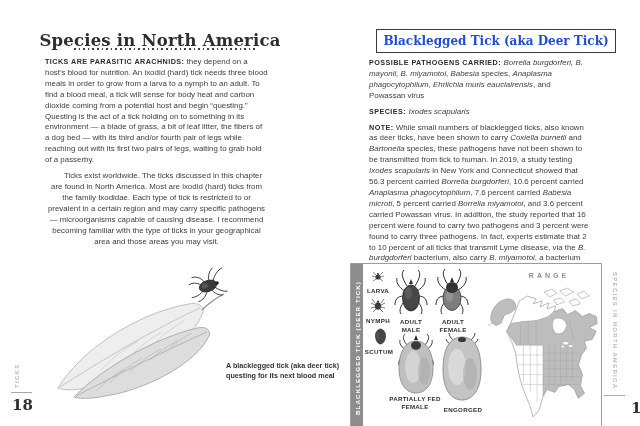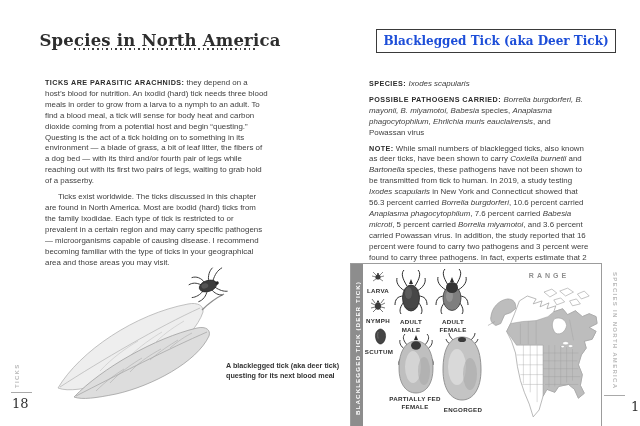--- a/index.html
+++ b/index.html
@@ -22,46 +22,45 @@
     font-weight:bold;font-size:16.5px;color:#2e2e2e;letter-spacing:.2px;
   }
   .dotted-rule{
     position:absolute;left:74px;top:48px;width:182px;height:2px;
     background:repeating-linear-gradient(90deg,#3f3f3f 0 1.6px,transparent 1.6px 4.6px);
   }
   .body-text{
     position:absolute;
     font-size:7.9px;line-height:10.9px;color:#404040;
     text-align:left;
-    margin-top:21px;
   }
   .body-text.lcol{left:45px;top:57px;width:223px;}
   .body-text.rcol{left:369px;top:58px;width:220px;}
   .body-text p{margin:0 0 5px 0;}
-  .body-text p.indent{text-indent:13px;}
+  .body-text p.indent{text-indent:13px;text-align:center;}
   .lead{font-weight:bold;font-size:7.2px;letter-spacing:.45px;color:#2c2c2c;}
   .it{font-style:italic;}
   sup{font-size:5px;line-height:0;}
 
   .leaf-art{position:absolute;left:40px;top:266px;}
   .caption{
     position:absolute;left:202px;top:361px;width:116px;
     font-size:7.2px;line-height:9.6px;font-weight:bold;color:#333;margin-left:24px;
   }
 
   
   .edge-label{
     position:absolute;color:#b9b9b9;font-size:6px;font-weight:bold;letter-spacing:1.3px;
     writing-mode:vertical-rl;
   }
   .edge-label.up{transform:rotate(180deg);}
   .edge-rule{position:absolute;height:1px;background:#a9a9a9;width:21px;}
   .page-num{
     position:absolute;font-family:"DejaVu Serif", serif;
-    font-weight:normal;font-size:13px;color:#2f2f2f;
+    font-weight:bold;font-size:15px;color:#2f2f2f;
   }
 
   
   .header-box{
     position:absolute;left:56px;top:29px;width:238px;height:22px;
     border:1.2px solid #3a3a3a;
     display:flex;align-items:center;justify-content:center;
     font-family:"DejaVu Serif", serif;font-weight:bold;font-size:12px;color:#1d4ed8;
   }
 
@@ -127,22 +126,22 @@
   <div class="page-num" style="left:12px;top:396px;">18</div>
 </section>
 
 <section class="page right">
 
   <div class="header-box">
     <span>Blacklegged Tick (aka Deer Tick)</span>
   </div>
 
   <div class="body-text rcol" style="left:49px;">
+    <p><span class="lead">POSSIBLE PATHOGENS CARRIED: </span><span class="it">Borrelia burgdorferi, B. mayonii, B. miyamotoi, Babesia</span><span> species, </span><span class="it">Anaplasma phagocytophilum, Ehrlichia muris eauclairensis</span><span>, and Powassan virus</span></p>
     <p><span class="lead">SPECIES: </span><span class="it">Ixodes scapularis</span></p>
-    <p><span class="lead">POSSIBLE PATHOGENS CARRIED: </span><span class="it">Borrelia burgdorferi, B. mayonii, B. miyamotoi, Babesia</span><span> species, </span><span class="it">Anaplasma phagocytophilum, Ehrlichia muris eauclairensis</span><span>, and Powassan virus</span></p>
     <p><span class="lead">NOTE:</span><span> While small numbers of blacklegged ticks, also known as deer ticks, have been shown to carry </span><span class="it">Coxiella burnetii</span><span> and </span><span class="it">Bartonella</span><span> species, these pathogens have not been shown to be transmitted from tick to human. In 2019, a study testing </span><span class="it">Ixodes scapularis</span><span> in New York and Connecticut showed that 56.3 percent carried </span><span class="it">Borrelia burgdorferi</span><span>, 10.6 percent carried </span><span class="it">Anaplasma phagocytophilum</span><span>, 7.6 percent carried </span><span class="it">Babesia microti</span><span>, 5 percent carried </span><span class="it">Borrelia miyamotoi</span><span>, and 3.6 percent carried Powassan virus. In addition, the study reported that 16 percent were found to carry two pathogens and 3 percent were found to carry three pathogens. In fact, experts estimate that 2 to 10 percent of all ticks that transmit Lyme disease, via the </span><span class="it">B. burdgdorferi</span><span> bacterium, also carry </span><span class="it">B. miyamotoi</span><span>, a bacterium that causes tick-borne relapsing fever.</span><sup>1</sup></p>
   </div>
 
   <div class="panel">
     <div class="panel-sidebar">
       <span class="vtxt">BLACKLEGGED TICK (DEER TICK)</span>
     </div>
 
     <svg style="left:20px;top:7px;" width="14" height="12" viewBox="0 0 14 12">
       <path d="M5,4 L2,1 M5,6 L1,5 M5,8 L2,10 M9,4 L12,1 M9,6 L13,5 M9,8 L12,10" stroke="#3c3c3c" stroke-width="0.6" fill="none"></path>

